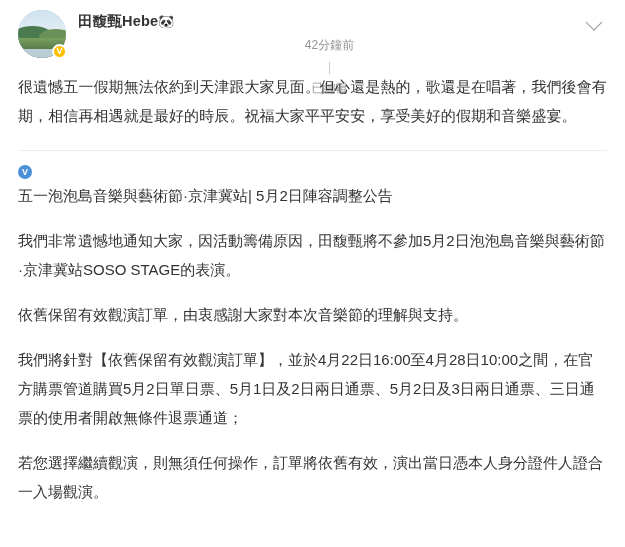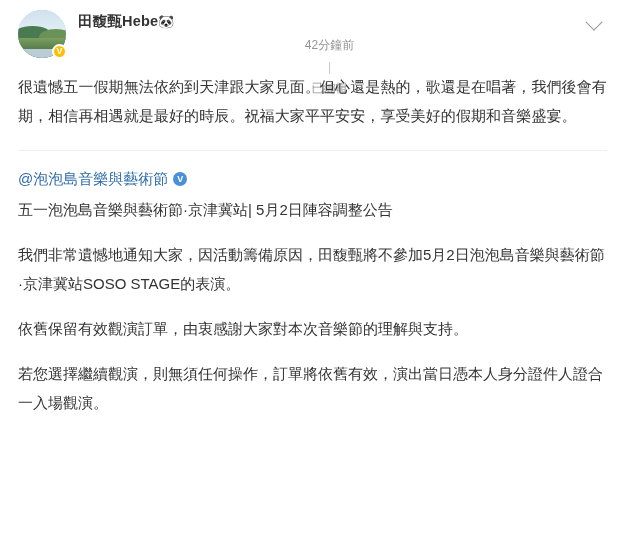--- a/index.html
+++ b/index.html
@@ -230,24 +230,24 @@
       <span class="chevron"></span>
     </div>
   </div>
 
   <div class="body">
     <p>很遺憾五一假期無法依約到天津跟大家見面。但心還是熱的，歌還是在唱著，我們後會有期，相信再相遇就是最好的時辰。祝福大家平平安安，享受美好的假期和音樂盛宴。</p>
   </div>
 
   <div class="quote">
     <div class="quote-head">
-      <span class="mention">@泡泡島音樂與藝術節</span>
       <span class="verify-inline">V</span>
     </div>
     <p class="quote-title">五一泡泡島音樂與藝術節·京津冀站| 5月2日陣容調整公告</p>
     <div class="quote-body">
       <p>我們非常遺憾地通知大家，因活動籌備原因，田馥甄將不參加5月2日泡泡島音樂與藝術節·京津冀站SOSO STAGE的表演。</p>
       <p>依舊保留有效觀演訂單，由衷感謝大家對本次音樂節的理解與支持。</p>
+      <p>我們將針對【依舊保留有效觀演訂單】，並於4月22日16:00至4月28日10:00之間，在官方購票管道購買5月2日單日票、5月1日及2日兩日通票、5月2日及3日兩日通票、三日通票的使用者開啟無條件退票通道；</p>
       <p>若您選擇繼續觀演，則無須任何操作，訂單將依舊有效，演出當日憑本人身分證件人證合一入場觀演。</p>
     </div>
   </div>
 
 </div>
 
 </body></html>

